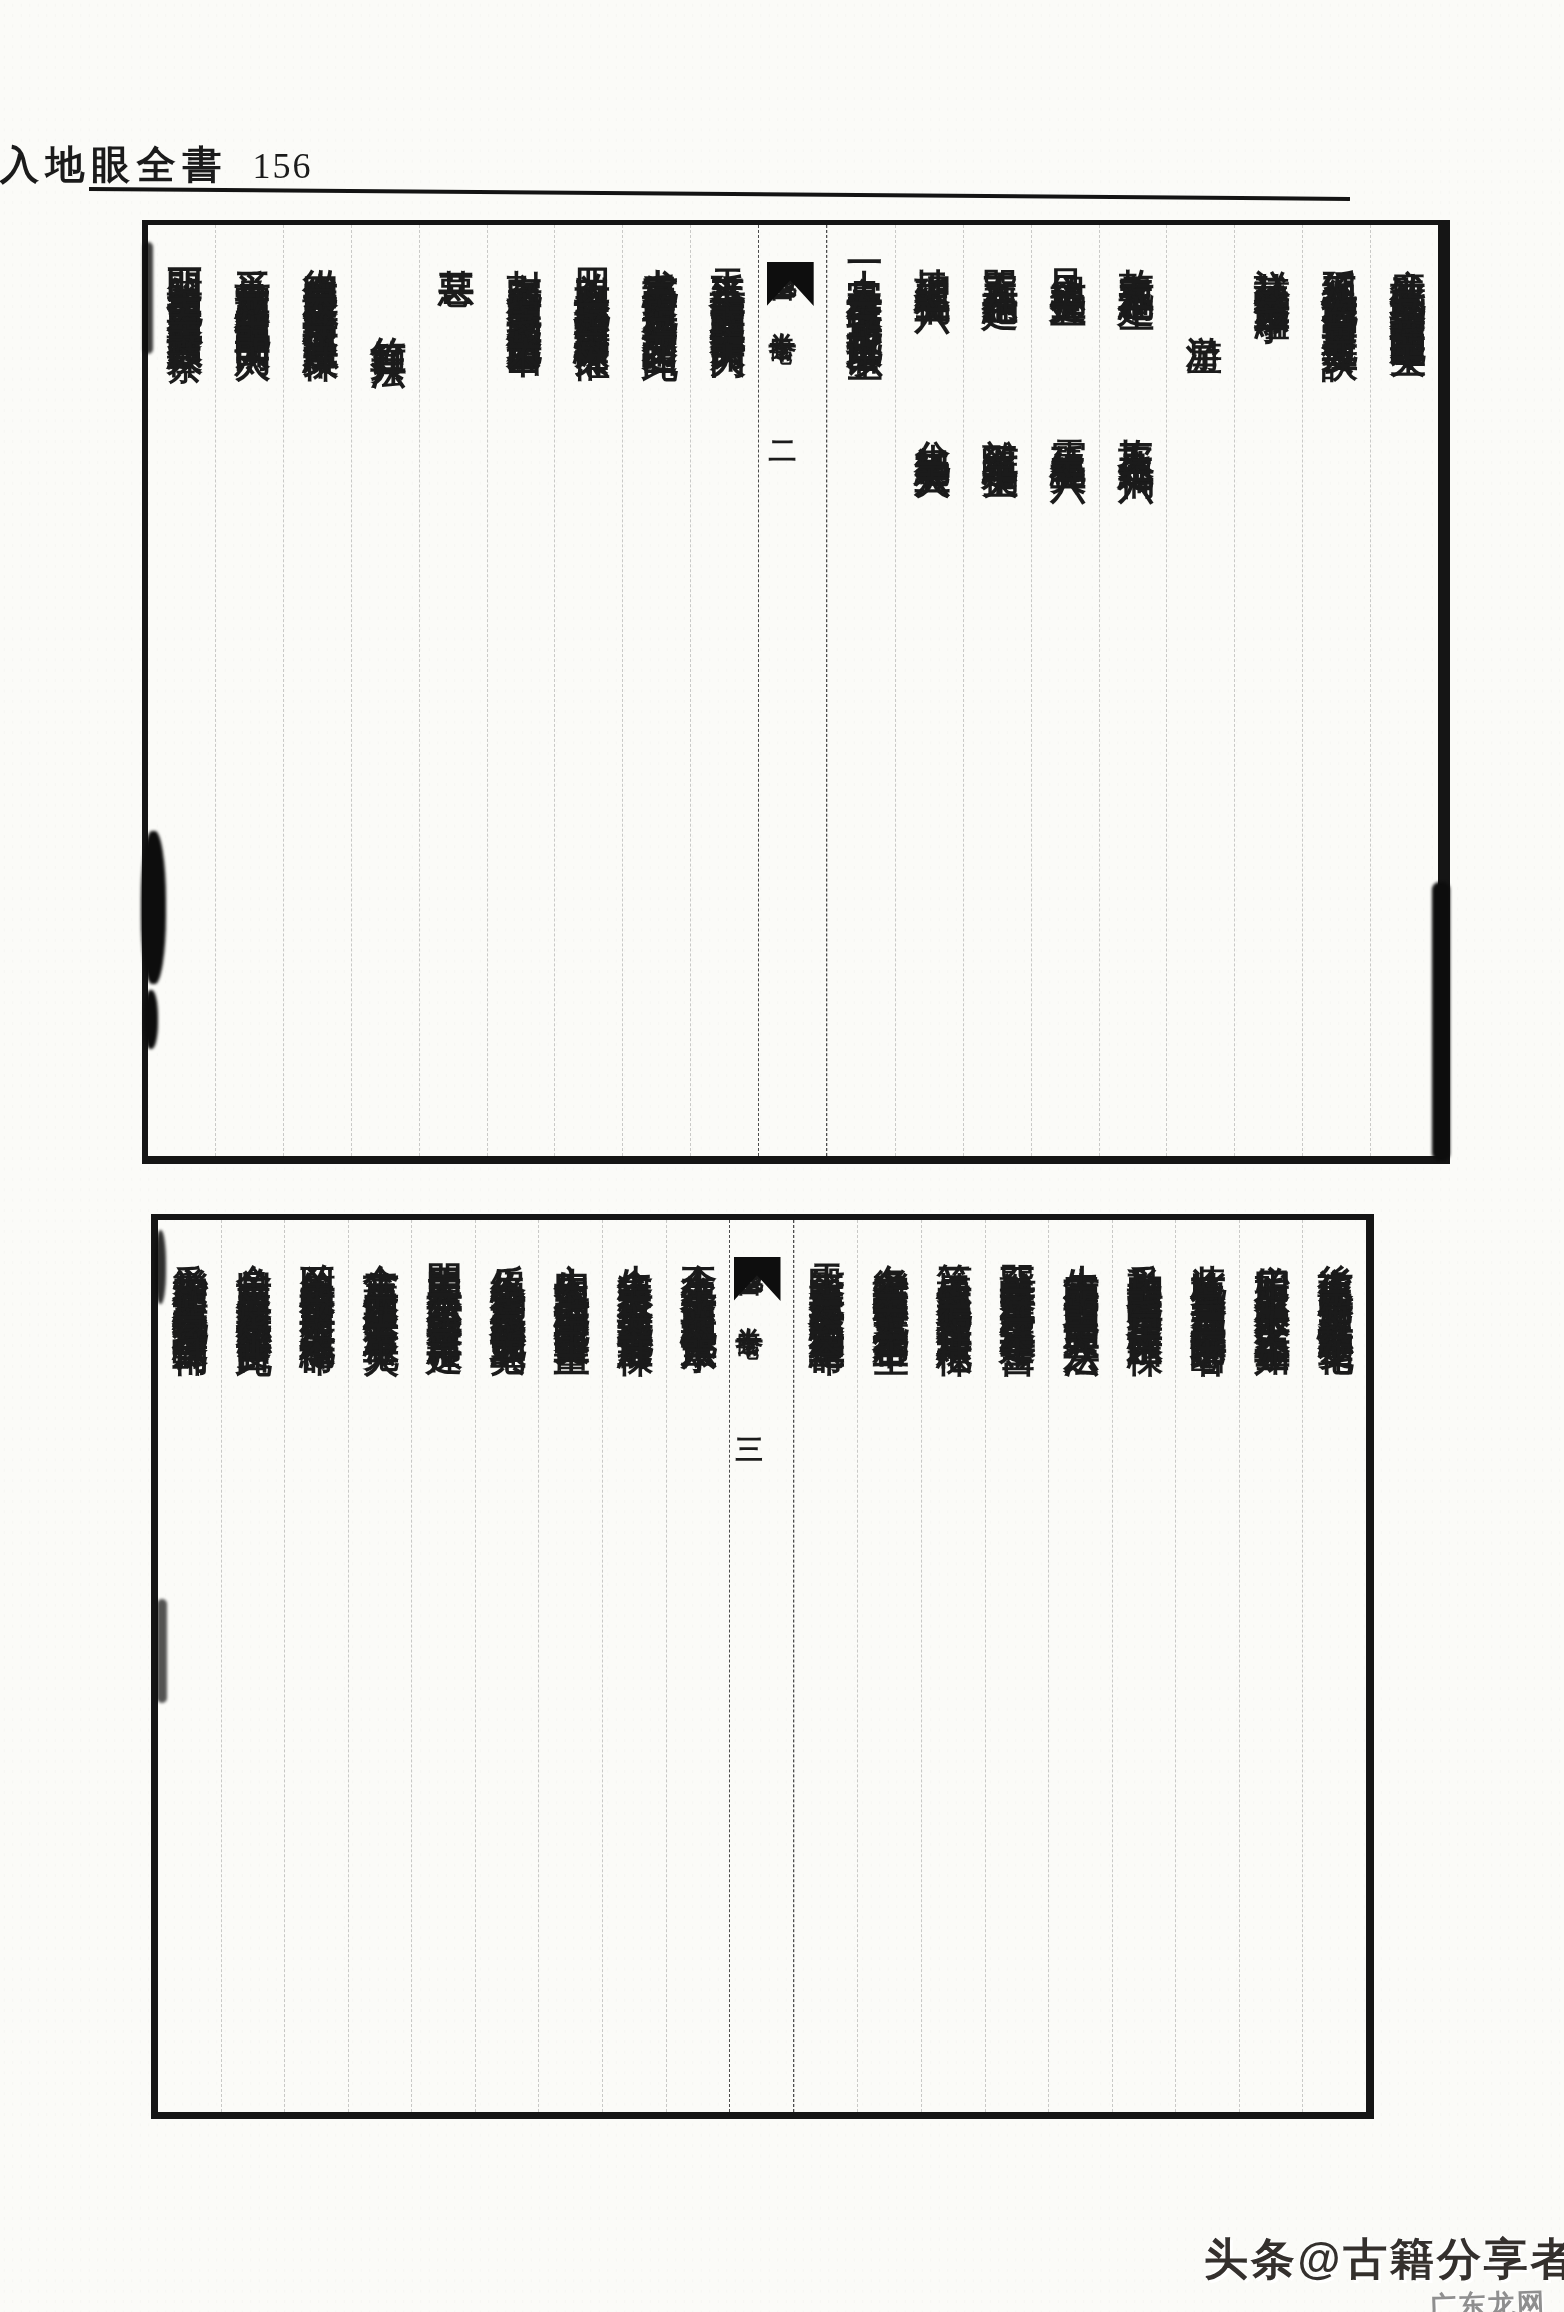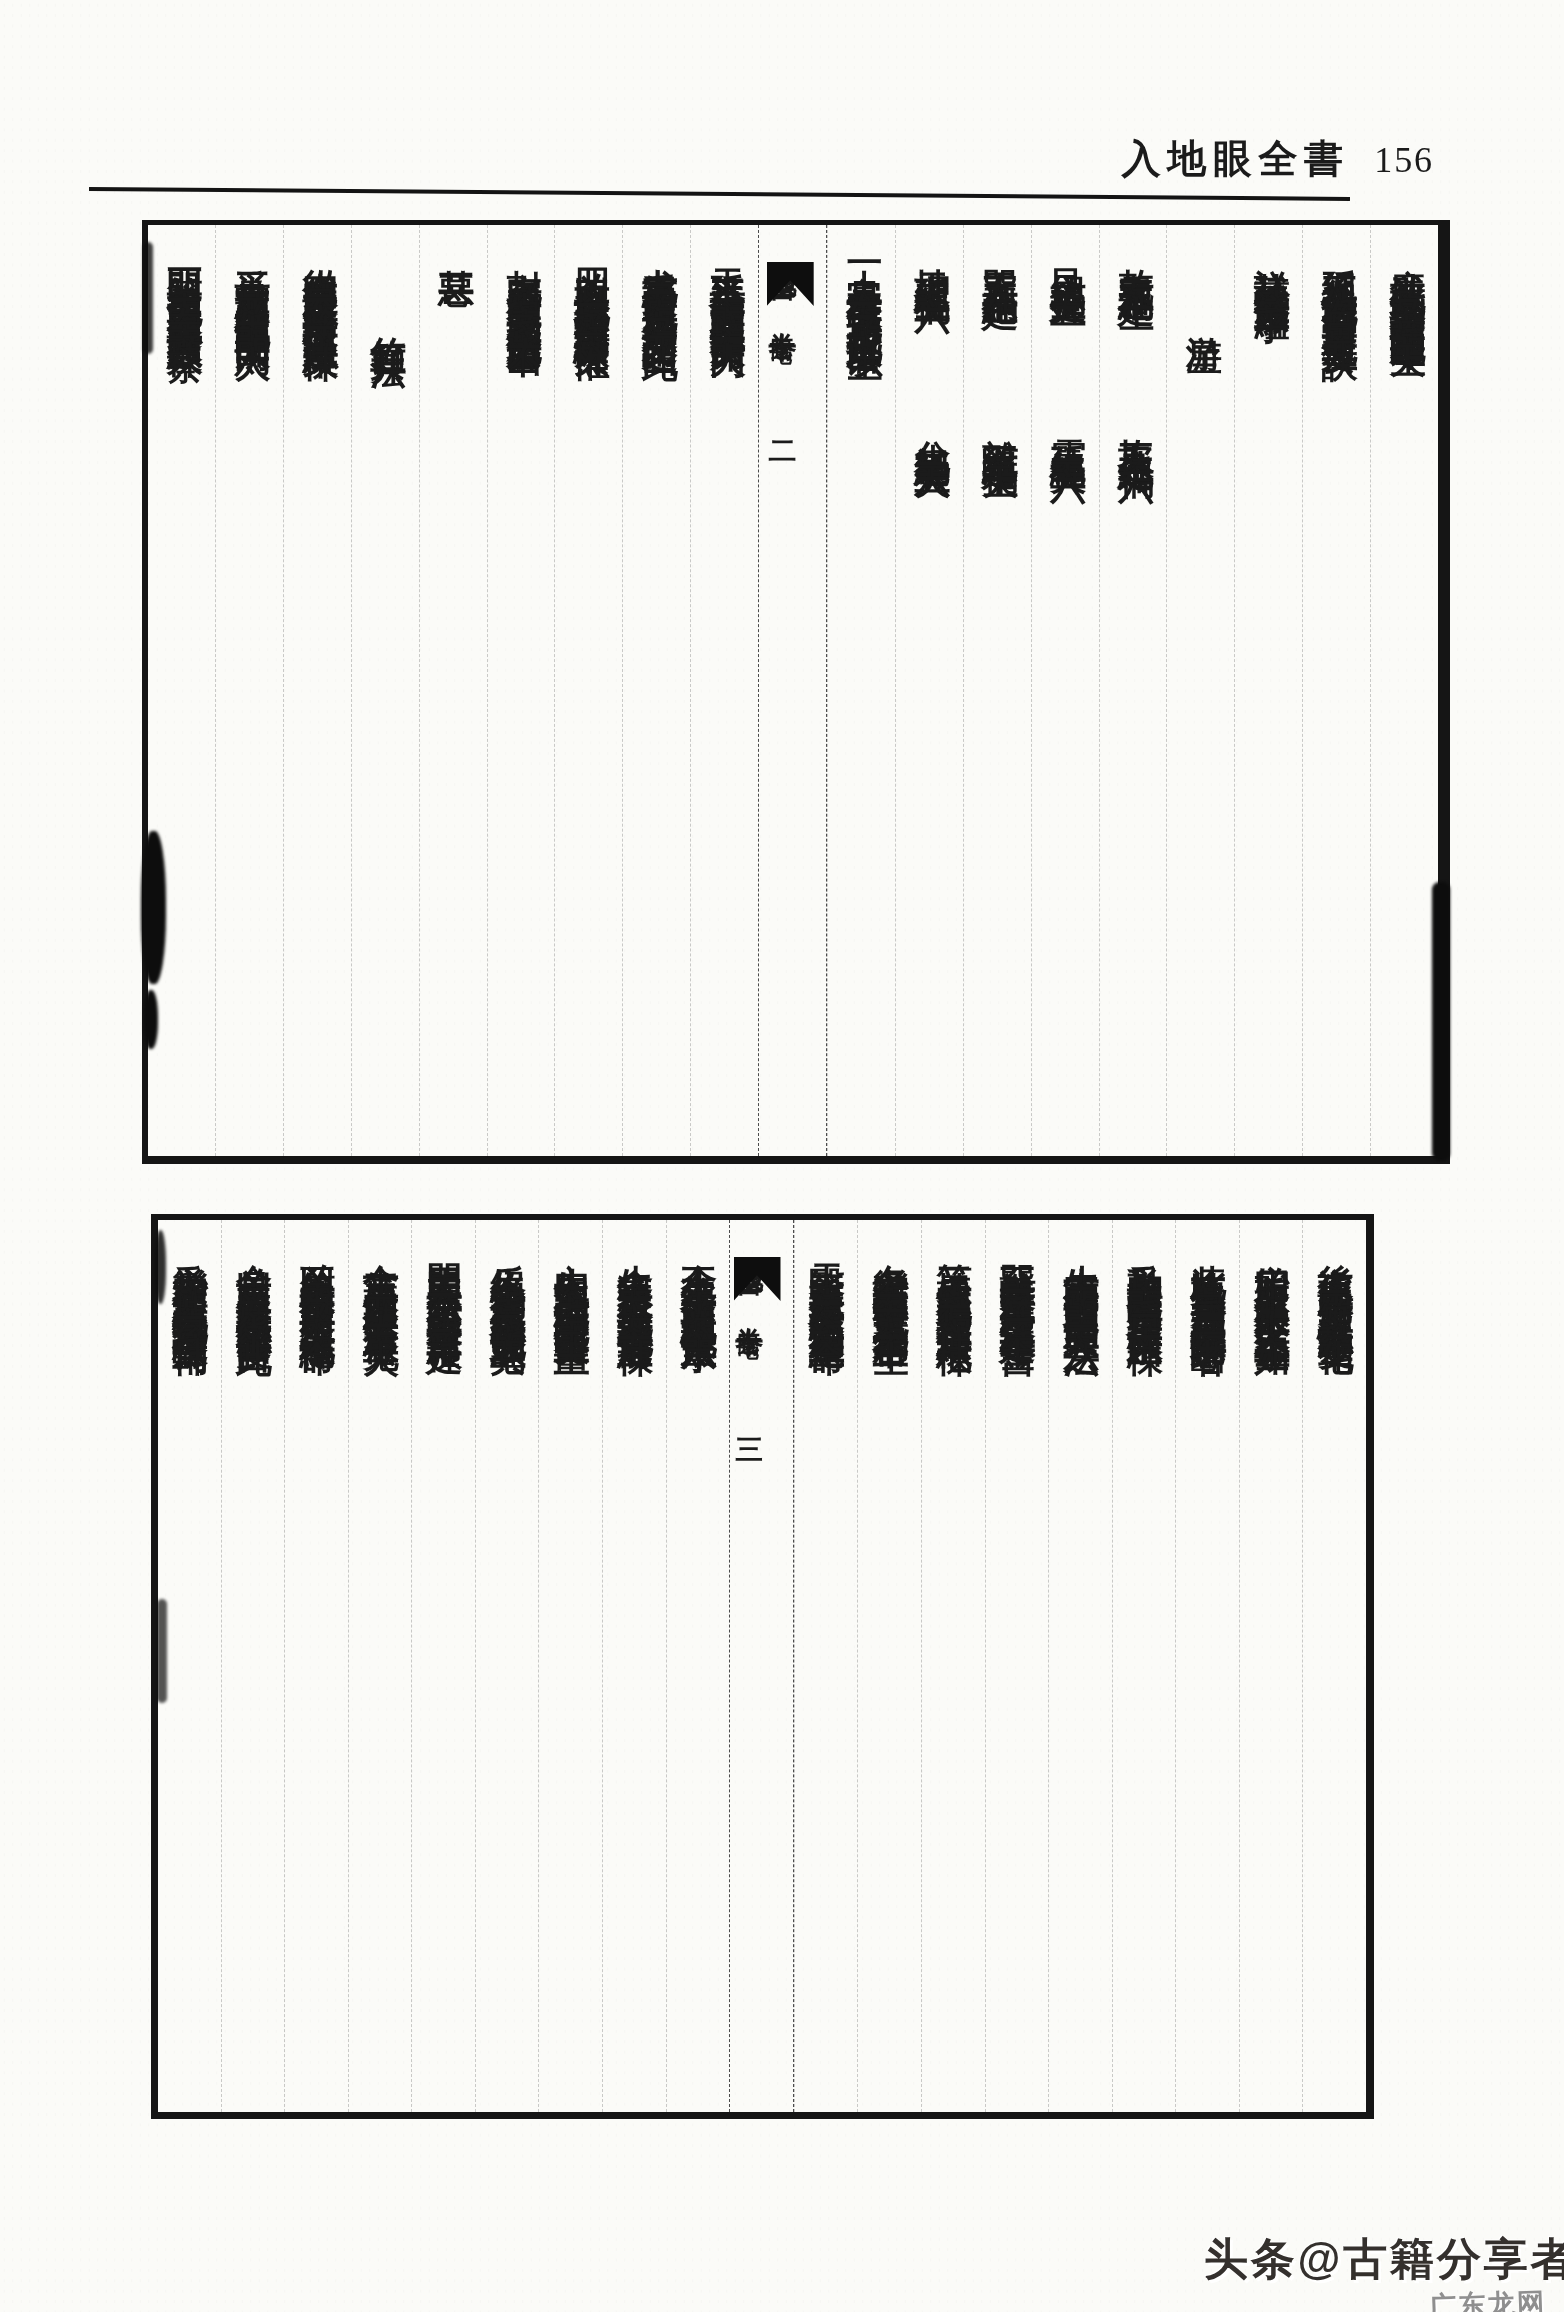--- a/index.html
+++ b/index.html
@@ -3,21 +3,21 @@
 <meta charset="utf-8">
 <style>
   html,body{margin:0;padding:0;background:#dedede;}
   .page{
     position:relative;width:1564px;height:2313px;background:#fbfbf8;overflow:hidden;
     font-family:"Liberation Serif","DejaVu Serif",serif;color:#1b1b1b;
     background-image:radial-gradient(rgba(0,0,0,0.025) 0.9px, transparent 0.9px);
     background-size:8.5px 10.4px;
   }
   
-  .header{position:absolute;top:132px;left:0;width:1434px;text-align:right;white-space:nowrap;}
+  .header{position:absolute;top:138px;left:0;width:1434px;white-space:nowrap;}
   .header .htitle{font-size:39px;font-weight:700;letter-spacing:6.6px;}
   .header .hpage{font-size:36px;font-weight:400;margin-left:24.6px;letter-spacing:1.9px;font-family:"Liberation Serif",serif;}
   .header-rule{position:absolute;left:89px;top:192px;width:1261px;height:3.8px;background:#141414;transform:rotate(0.45deg);}
   
   .block{
     position:absolute;box-sizing:border-box;display:flex;flex-direction:row-reverse;
     border-style:solid;border-color:#151515;
   }
   #top-block{left:142px;top:220px;width:1308px;height:944px;border-width:5.7px 12.3px 8.5px 6.6px;}
   #bottom-block{left:151px;top:1214px;width:1223px;height:905px;border-width:6.6px 8.5px 7.6px 7.6px;}

